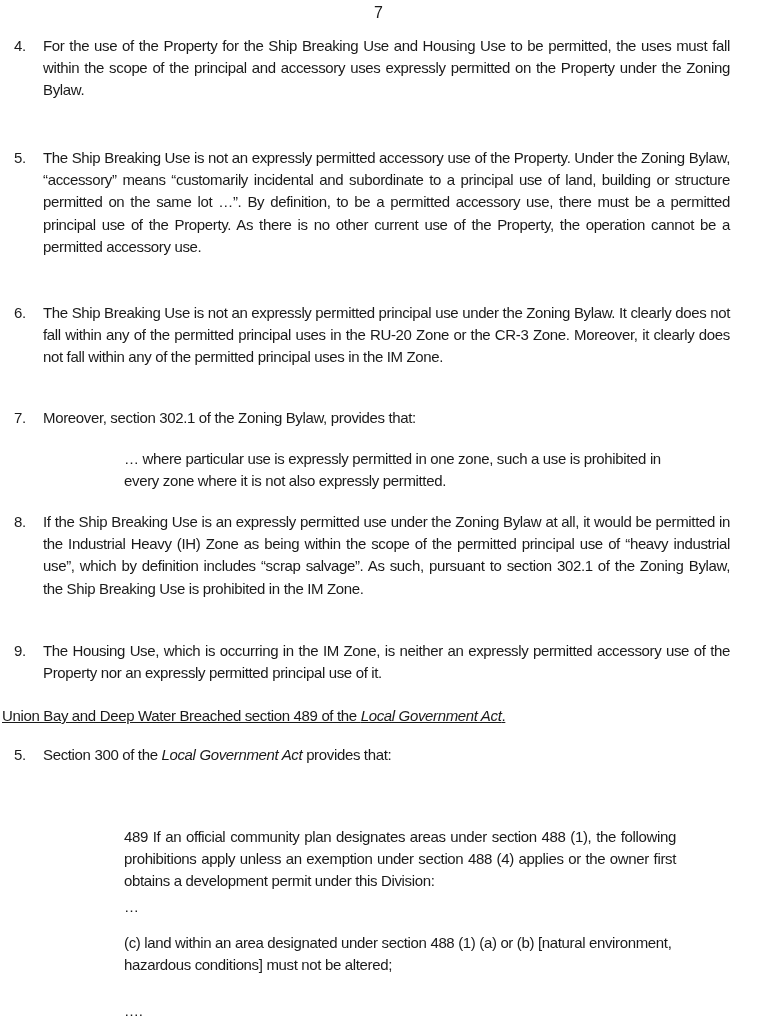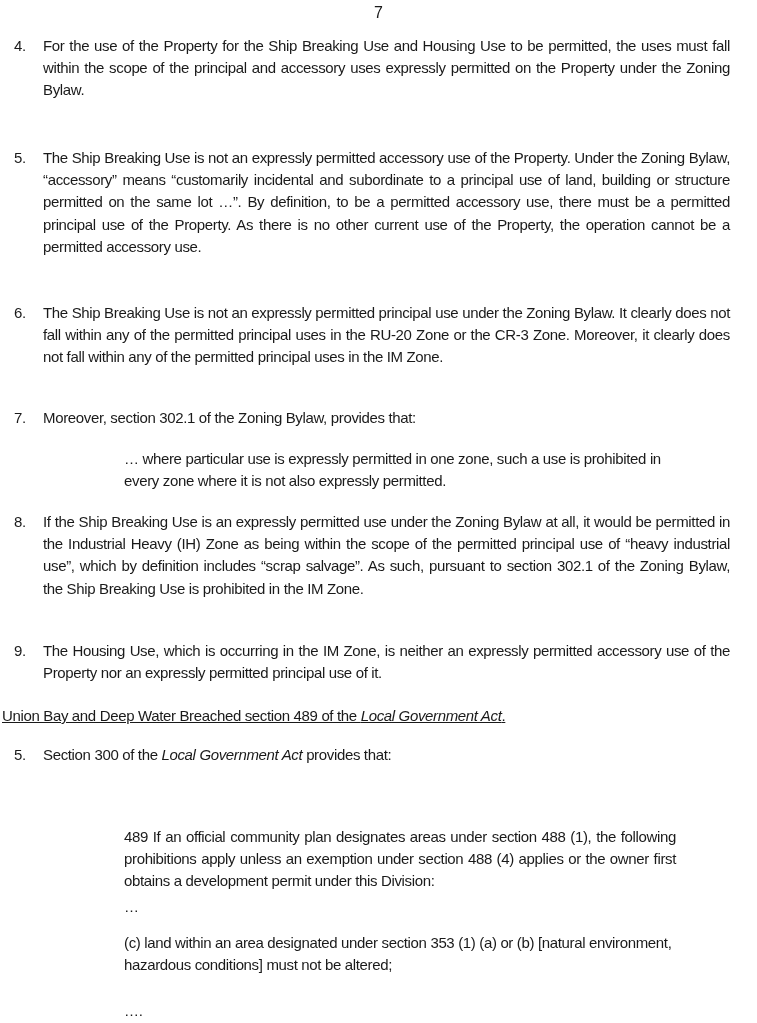--- a/index.html
+++ b/index.html
@@ -70,15 +70,15 @@
 
 <div class="para" style="top:744px;">
   <span class="num">5.</span>
   <span class="txt left"><span>Section 300 of the </span><i>Local Government Act</i><span> provides that:</span></span>
 </div>
 
 <div class="quote justify" style="top:786px;">489   If an official community plan designates areas under section 488 (1), the following prohibitions apply unless an exemption under section 488 (4) applies or the owner first obtains a development permit under this Division:</div>
 
 <div class="quote" style="top:896px;">…</div>
 
-<div class="quote" style="top:932px;">(c) land within an area designated under section 353 (1) (a) or (b) [natural environment, hazardous conditions] must not be altered;</div>
+<div class="quote" style="top:932px;">(c) land within an area designated under section 488 (1) (a) or (b) [natural environment, hazardous conditions] must not be altered;</div>
 
 <div class="quote" style="top:1000px;">….</div>
 
 </body></html>

